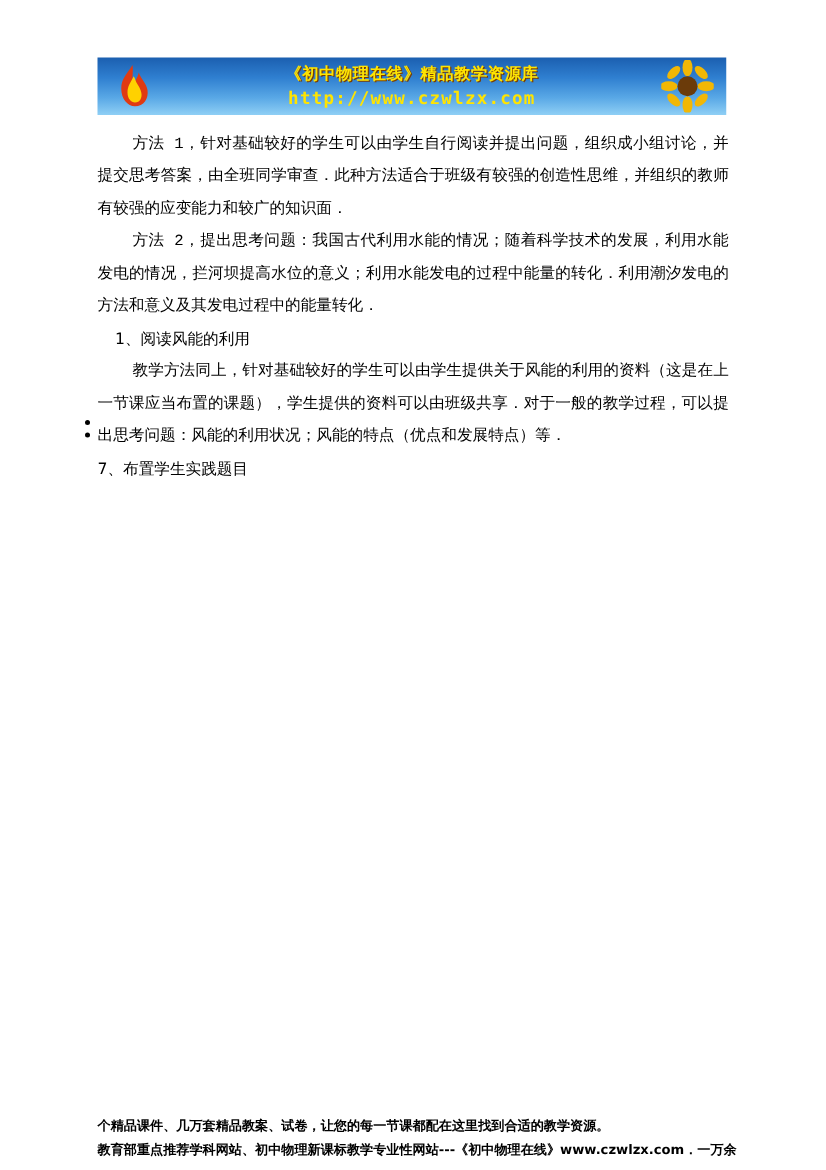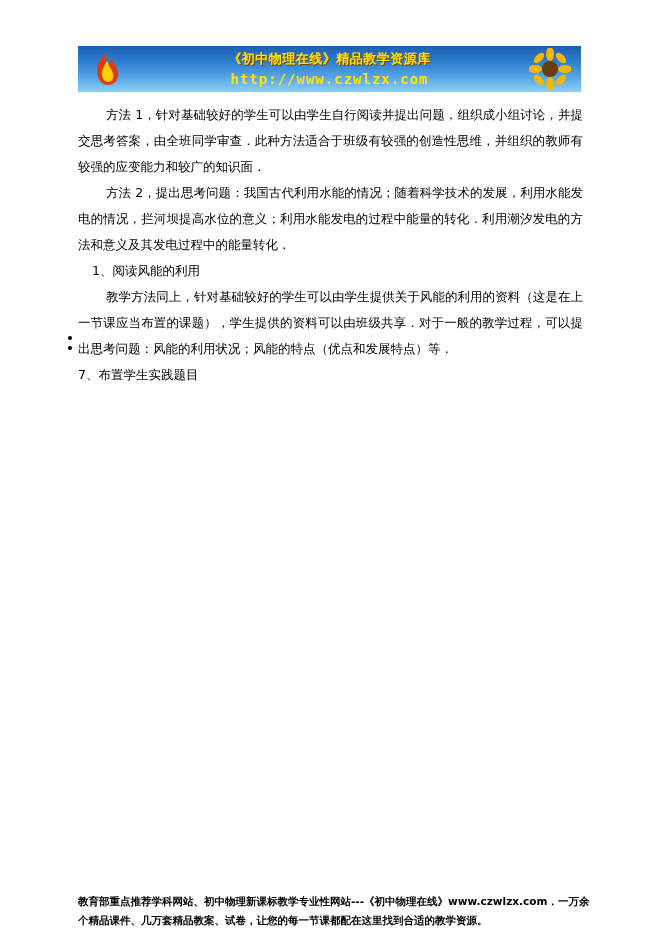--- a/index.html
+++ b/index.html
@@ -80,21 +80,21 @@
     font-size: 12.5px;
     line-height: 26px;
     color: #000;
   }
   .p {
     margin: 0;
     text-align: justify;
     text-justify: inter-ideograph;
   }
   .indent1 { text-indent: 14px; }
-  .indent2 { text-indent: 28px; }
+  .indent2 { text-indent: 28px; font-family: Liberation Mono, monospace; }
   .noindent { text-indent: 0; }
 
   .dotmark {
     position: absolute;
     left: 68px;
     width: 4px;
     height: 4px;
     background: #000;
     border-radius: 50%;
   }
@@ -145,17 +145,17 @@
     <p class="p indent2">方法 2，提出思考问题：我国古代利用水能的情况；随着科学技术的发展，利用水能发电的情况，拦河坝提高水位的意义；利用水能发电的过程中能量的转化．利用潮汐发电的方法和意义及其发电过程中的能量转化．</p>
     <p class="p indent1">1、阅读风能的利用</p>
     <p class="p indent2">教学方法同上，针对基础较好的学生可以由学生提供关于风能的利用的资料（这是在上一节课应当布置的课题），学生提供的资料可以由班级共享．对于一般的教学过程，可以提出思考问题：风能的利用状况；风能的特点（优点和发展特点）等．</p>
     <p class="p noindent">7、布置学生实践题目</p>
   </div>
 
   <span class="dotmark" style="top:290px;"></span>
   <span class="dotmark" style="top:300px;"></span>
 
   <div class="footer">
+    <div>个精品课件、几万套精品教案、试卷，让您的每一节课都配在这里找到合适的教学资源。</div>
     <div>教育部重点推荐学科网站、初中物理新课标教学专业性网站---《初中物理在线》www.czwlzx.com．一万余</div>
-    <div>个精品课件、几万套精品教案、试卷，让您的每一节课都配在这里找到合适的教学资源。</div>
   </div>
 
 </div>
 
 </body></html>

